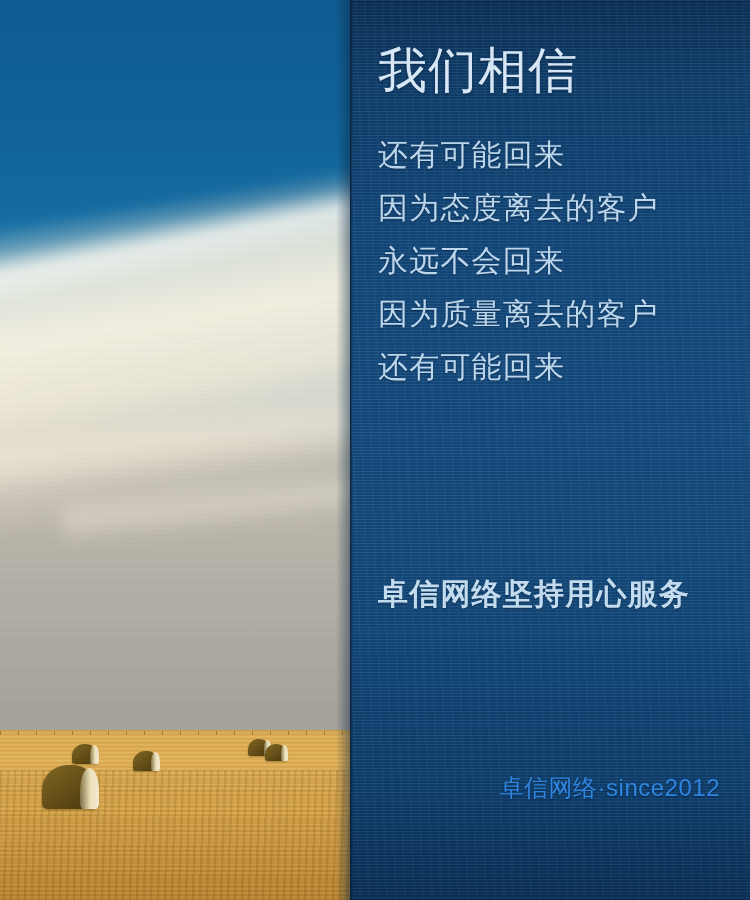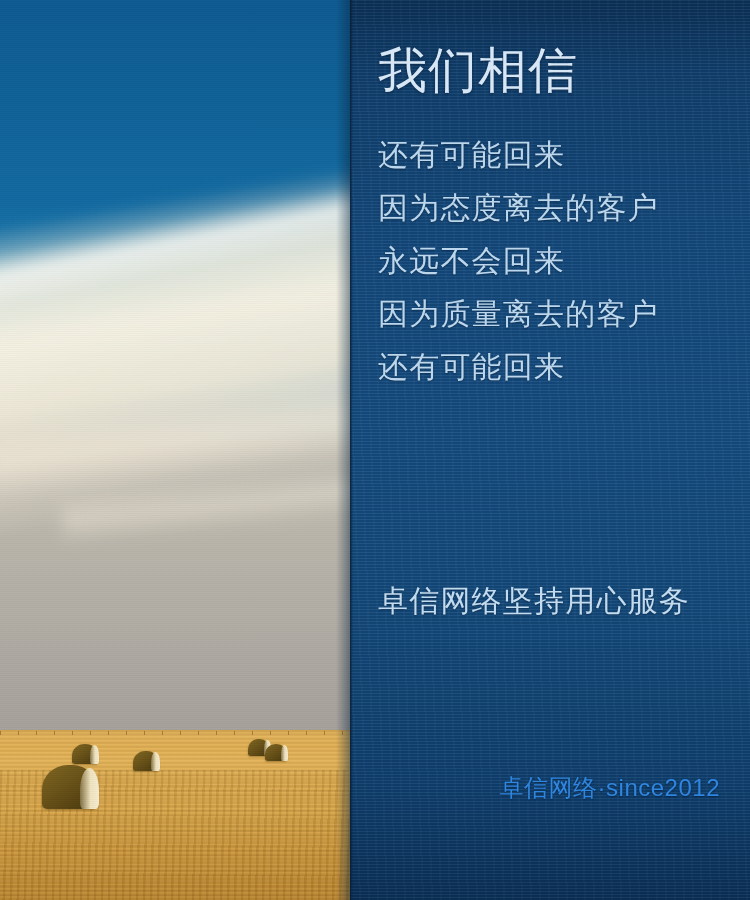--- a/index.html
+++ b/index.html
@@ -250,24 +250,23 @@
   .closing {
     position:absolute; left:28px; top:567px;
     width:360px;
   }
   .closing .line {
     font-size:30px;
     line-height:53px;
     height:66px;
     letter-spacing:1.2px;
     color:#c3dbef;
-    font-weight:400;
+    font-weight:700;
     white-space:nowrap;
     text-shadow:0 1px 2px rgba(4,20,40,0.45);
-    margin-top:7px;
   }
 
   .signature {
     position:absolute; right:30px; top:772px;
     font-size:24px;
     letter-spacing:0.5px;
     color:#2f86e0;
     white-space:nowrap;
     text-shadow:0 1px 2px rgba(4,20,40,0.5);
   }

